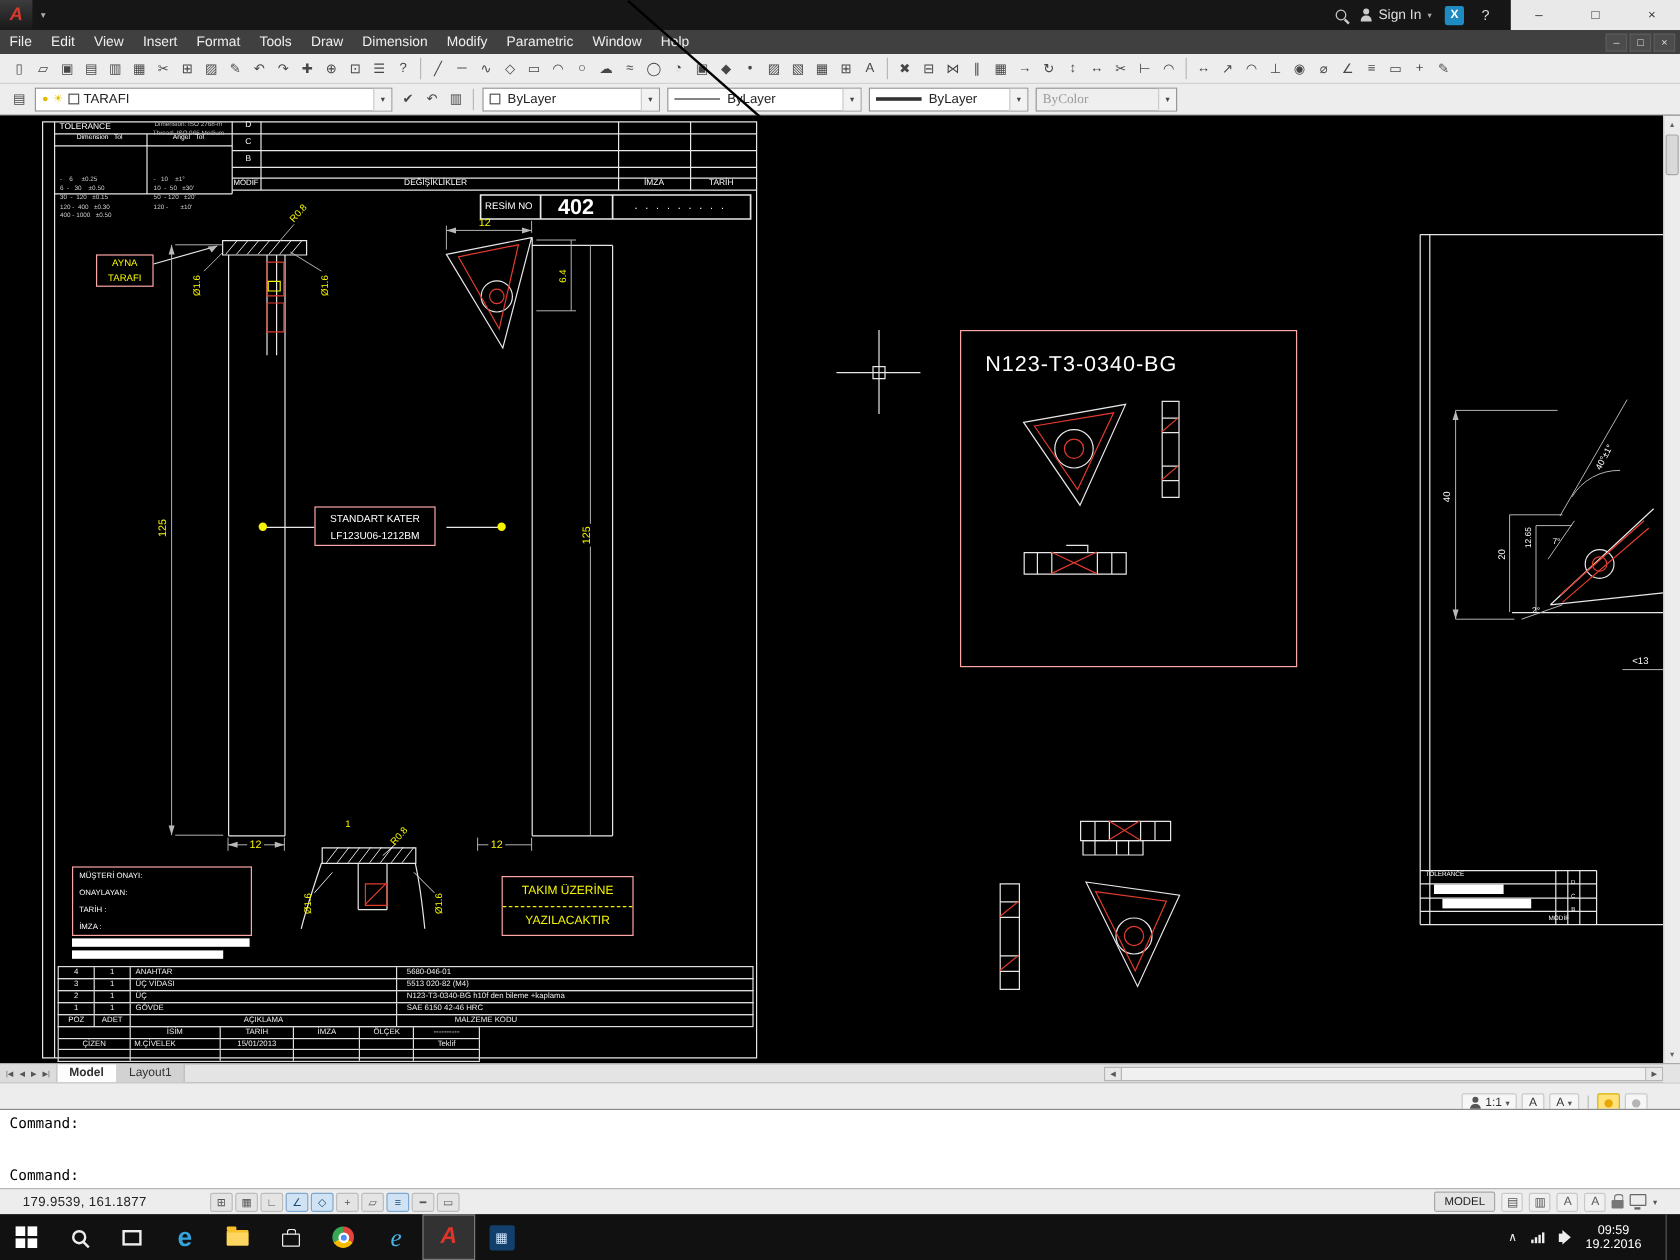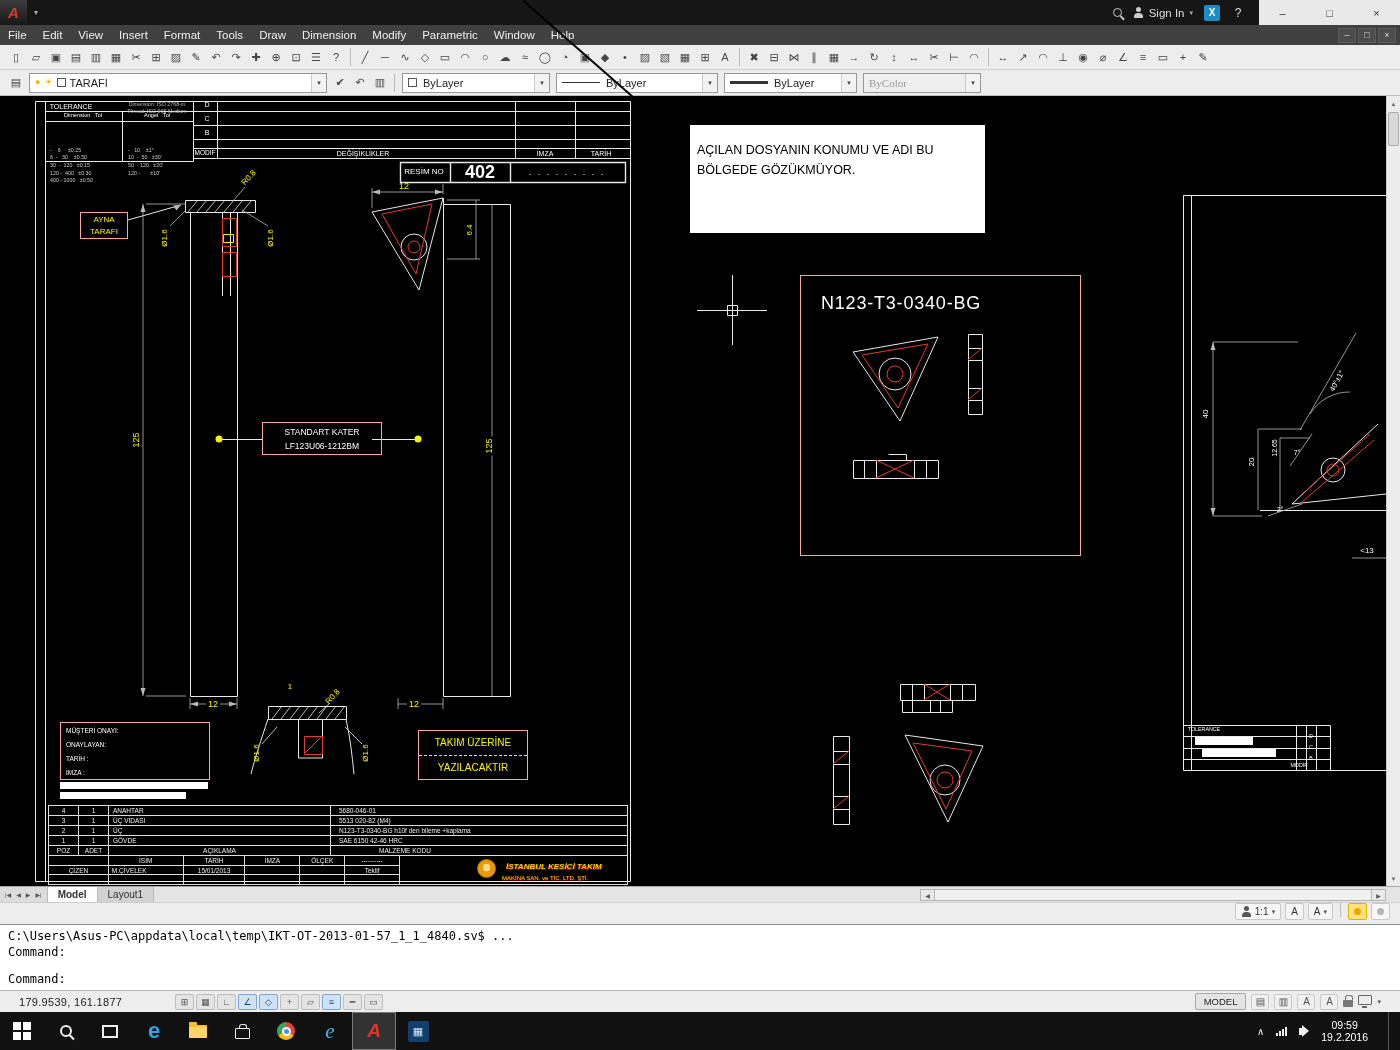--- a/index.html
+++ b/index.html
@@ -57,21 +57,21 @@
   .lab{position:absolute;transform:translate(-50%,-50%);color:#fff;white-space:pre;line-height:1;}
   .ylw{color:#f5f500;}
   .rot{transform:translate(-50%,-50%) rotate(-90deg);}
   .rot48{transform:translate(-50%,-50%) rotate(-48deg);}
   .rot62{transform:translate(-50%,-50%) rotate(-62deg);}
   .bgb{background:#000;padding:0 2px;}
   .s5{font-size:5.3px;}.s55{font-size:5.6px;}.s65{font-size:6.5px;}.s7{font-size:7px;}
   .s75{font-size:7.5px;}.s8{font-size:8px;}.s9{font-size:9px;}.s13{font-size:18px;}
   .obox{position:absolute;border:1px solid #fca5a5;color:#fff;}
   .ayna{left:80px;top:116px;width:48px;height:27px;text-align:center;font-size:8px;line-height:12px;color:#f5f500;padding-top:1px;}
-  .standart{left:262px;top:326px;width:120px;height:33px;display:flex;flex-direction:column;align-items:center;justify-content:center;gap:4px;font-size:8.5px;}
+  .standart{left:262px;top:326px;width:101px;height:33px;display:flex;flex-direction:column;align-items:center;justify-content:center;gap:4px;font-size:8.5px;}
   .musteri{left:60px;top:626px;width:150px;height:58px;font-size:6.5px;padding:4px 0 0 5px;}
   .musteri div{margin-bottom:7px;}
   .takim{left:418px;top:634px;width:110px;height:50px;display:flex;flex-direction:column;color:#f5f500;font-size:10px;text-align:center;}
   .takim > div{flex:1;display:flex;align-items:center;justify-content:center;}
   .takim .t-top{border-bottom:1px dashed #f5f500;}
   .note{position:absolute;left:690px;top:29px;width:295px;height:108px;background:#fff;color:#000;font-size:12.5px;line-height:20px;padding:15px 10px 0 7px;}
   .insertbox{left:800px;top:179px;width:281px;height:281px;}
   .tolcol{position:absolute;color:#ccc;font-size:5.3px;line-height:7.6px;white-space:pre;}
   .revletters{position:absolute;left:197px;top:2px;width:20px;text-align:center;color:#fff;font-size:7px;line-height:14px;}
   .rtletters{position:absolute;left:1305px;top:635px;width:12px;text-align:center;color:#fff;font-size:5px;line-height:11px;}
@@ -101,21 +101,21 @@
   
   .tabrow{position:absolute;top:886px;left:0;right:0;height:16px;background:#e4e4e4;border-top:1px solid #a8a8a8;display:flex;align-items:stretch;font-size:10px;color:#333;}
   .tnav{display:flex;align-items:center;gap:1px;padding:0 3px;background:#dcdcdc;border-right:1px solid #bbb;}
   .tnav span{font-size:6px;color:#555;padding:0 2px;white-space:nowrap;}
   .tab{display:flex;align-items:center;padding:0 10px;border-right:1px solid #bbb;background:#d2d2d2;}
   .tab.active{background:#fdfdfd;font-weight:bold;}
   .hscroll{position:absolute;left:920px;top:2px;width:466px;height:12px;background:#d8d8d8;border:1px solid #b5b5b5;display:flex;}
   .hs-arrow{width:13px;display:flex;align-items:center;justify-content:center;font-size:6px;color:#555;background:#e8e8e8;}
   .hs-thumb{flex:1;background:#f0f0f0;border-left:1px solid #b5b5b5;border-right:1px solid #b5b5b5;}
   .corner{position:absolute;right:0;top:0;width:14px;height:16px;background:#e4e4e4;}
-  .icon-strip{position:absolute;top:902px;left:0;right:0;height:34px;background:#ededed;border-top:1px solid #cfcfcf;display:flex;justify-content:flex-end;gap:4px;padding-right:10px;font-size:10px;color:#333;}
+  .icon-strip{position:absolute;top:902px;left:0;right:0;height:34px;background:#ededed;border-top:1px solid #cfcfcf;display:flex;align-items:center;justify-content:flex-end;gap:4px;padding-right:27px;font-size:10px;color:#333;}
   .is-btn{height:17px;display:flex;align-items:center;gap:3px;padding:0 5px;border:1px solid #c9c9c9;background:#f6f6f6;border-radius:2px;}
   .is-btn.bulb-on{background:#ffe27a;border-color:#d8b500;}
   .bulb-dot{width:7px;height:7px;border-radius:50%;background:#e8a800;}
   .is-sep{width:1px;height:14px;background:#bbb;margin:0 3px;}
 
   
   .command{position:absolute;top:924px;left:0;right:0;height:66px;background:#fff;border-top:1px solid #8a8a8a;font-family:"DejaVu Sans Mono",monospace;font-size:12px;color:#000;padding:3px 8px;display:flex;flex-direction:column;}
   .cmd-hist{line-height:16px;white-space:pre;}
   .cmd-prompt{margin-top:auto;line-height:16px;white-space:pre;}
 
@@ -524,31 +524,22 @@
       </div>
       <div class="trow">
         <div class="tc w60"></div>
         <div class="tc w75"></div>
         <div class="tc w62"></div>
         <div class="tc w55"></div>
         <div class="tc w45"></div>
         <div class="tc wlast"></div>
       </div>
     </div>
-    <div class="tbr">
-      <div class="logo-circle"></div>
-      <div class="company1">İSTANBUL KESİCİ TAKIM</div>
-      <div class="company2">MAKİNA SAN. ve TİC. LTD. ŞTİ.</div>
-    </div>
-  </div>
-
-  <div class="note">
-    <div>AÇILAN DOSYANIN KONUMU VE ADI BU</div>
-    <div>BÖLGEDE GÖZÜKMÜYOR.</div>
-  </div>
+  </div>
+
 
   <div class="obox insertbox"></div>
   <div class="lab s13" style="left:901px;top:207px;letter-spacing:.8px">N123-T3-0340-BG</div>
 
   <div class="lab rot s8" style="left:1206px;top:318px">40</div>
   <div class="lab rot s8" style="left:1252px;top:366px">20</div>
   <div class="lab rot s7" style="left:1274px;top:352px">12.65</div>
   <div class="lab s7" style="left:1297px;top:356px">7°</div>
   <div class="lab s7" style="left:1280px;top:413px">2°</div>
   <div class="lab rot62 s75" style="left:1337px;top:285px">40°±1°</div>
@@ -597,21 +588,20 @@
   <div class="is-sep"></div>
   <div class="is-btn bulb-on">
       <span class="bulb-dot"></span>
     </div>
   <div class="is-btn">
       <span class="bulb-dot" style="background:#b5b5b5"></span>
     </div>
 </div>
 
 <div class="command">
-  <div class="cmd-hist">C:\Users\Asus-PC\appdata\local\temp\IKT-OT-2013-01-57_1_1_4840.sv$ ...</div>
   <div class="cmd-hist">Command:</div>
   <div class="cmd-prompt">Command:</div>
 </div>
 
 <div class="statusbar">
   <div class="coords">179.9539, 161.1877</div>
   <div class="sb-toggles">
 
   <div class="sbtn">⊞</div>
       <div class="sbtn">▦</div>

